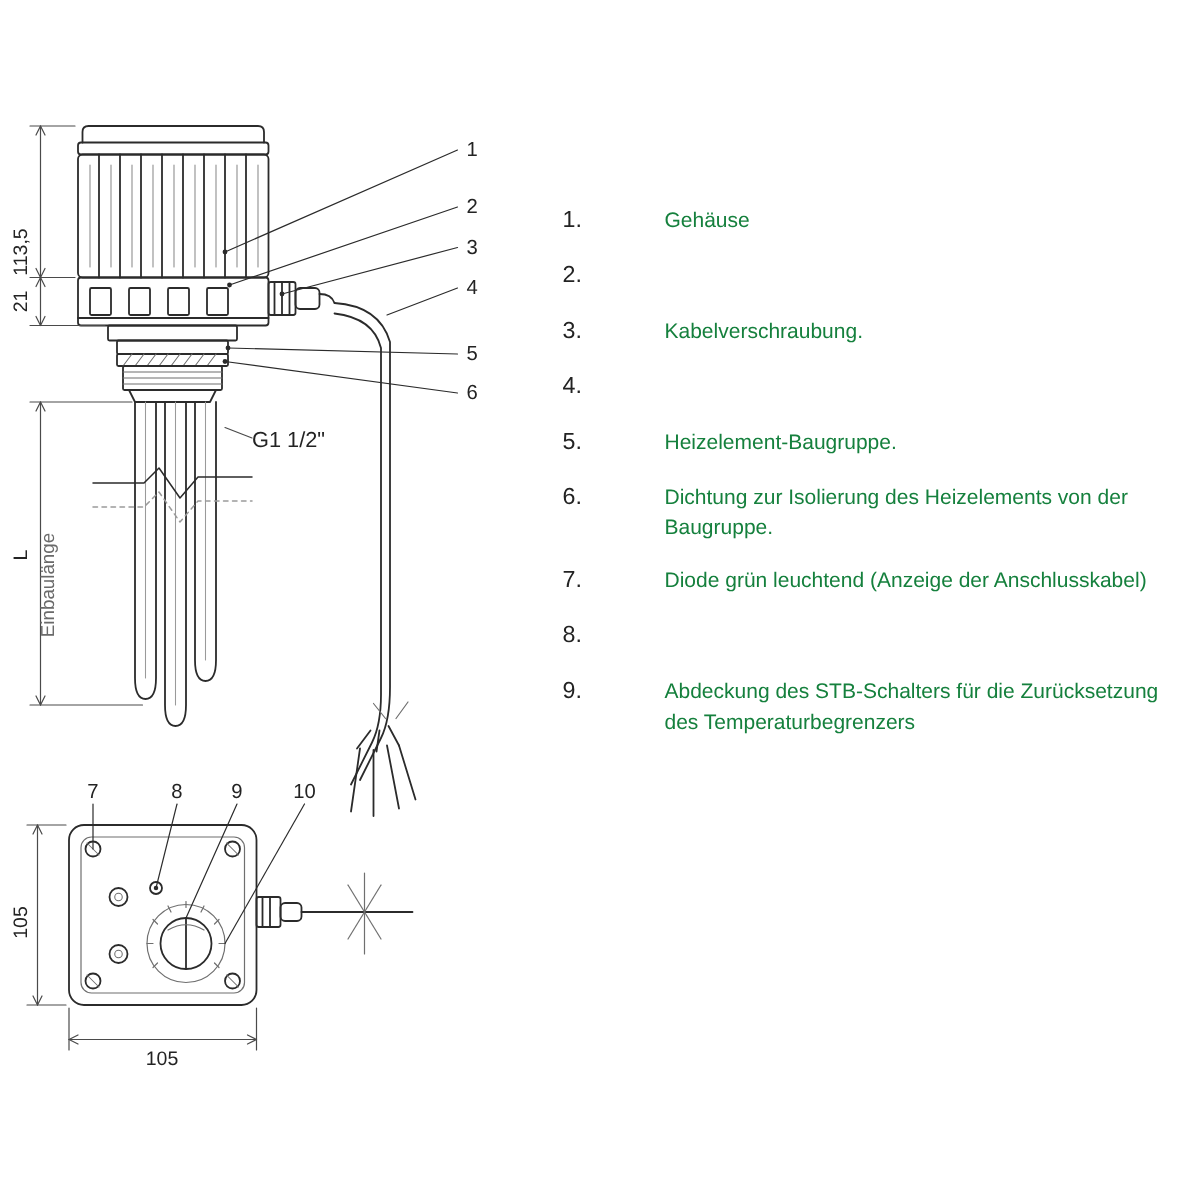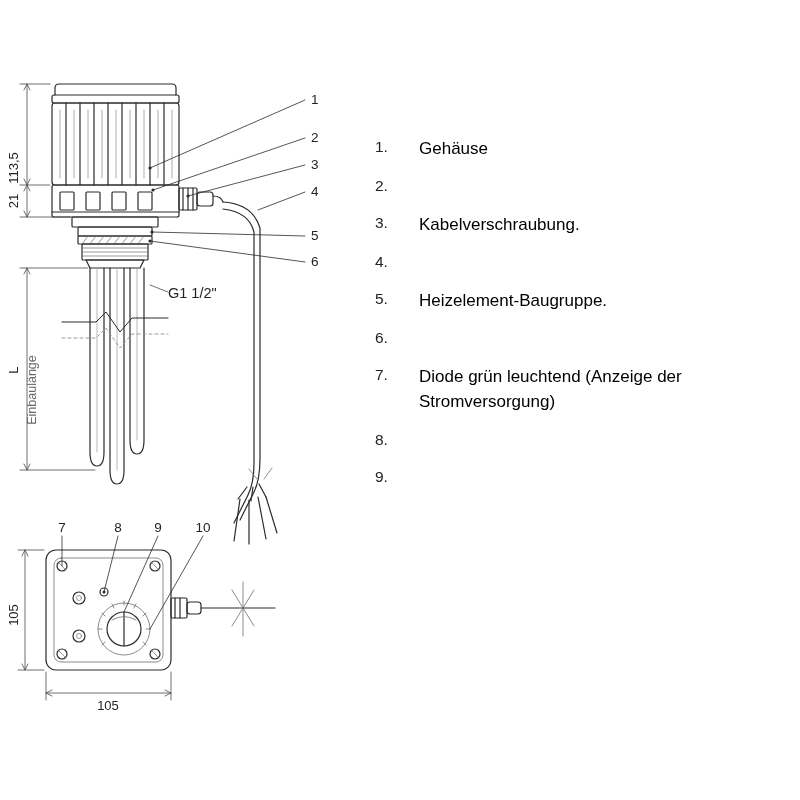--- a/index.html
+++ b/index.html
@@ -48,22 +48,23 @@
   }
   .legend-num {
     width: 44px;
     flex: 0 0 44px;
     text-align: left;
     font-size: 15.5px;
     color: #232323;
   }
   .legend-text {
     flex: 1 1 auto;
-    font-size: 17px;
-    color: #000000;
+    font-size: 14px;
+    color: #15803d;
+    margin-left: 24px;
   }
 </style>
 </head>
 <body>
 
 <div id="root">
 
   <div class="drawing">
     <svg width="380" height="800" viewBox="0 0 380 800" xmlns="http://www.w3.org/2000/svg">
       <g fill="none" stroke="#2b2b2b" stroke-width="1.2" stroke-linejoin="round" stroke-linecap="round">
@@ -308,26 +309,28 @@
     </div>
     <div class="legend-item">
       <div class="legend-num">4.</div>
     </div>
     <div class="legend-item">
       <div class="legend-num">5.</div>
       <div class="legend-text">Heizelement-Baugruppe.</div>
     </div>
     <div class="legend-item">
       <div class="legend-num">6.</div>
+      <div class="legend-text">Dichtung zur Isolierung des Heizelements von der Baugruppe.</div>
     </div>
     <div class="legend-item">
       <div class="legend-num">7.</div>
-      <div class="legend-text">Diode grün leuchtend (Anzeige der Stromversorgung)</div>
+      <div class="legend-text">Diode grün leuchtend (Anzeige der Anschlusskabel)</div>
     </div>
     <div class="legend-item">
       <div class="legend-num">8.</div>
     </div>
     <div class="legend-item">
       <div class="legend-num">9.</div>
+      <div class="legend-text">Abdeckung des STB-Schalters für die Zurücksetzung des Temperaturbegrenzers</div>
     </div>
   </div>
 
 </div>
 
 </body></html>

